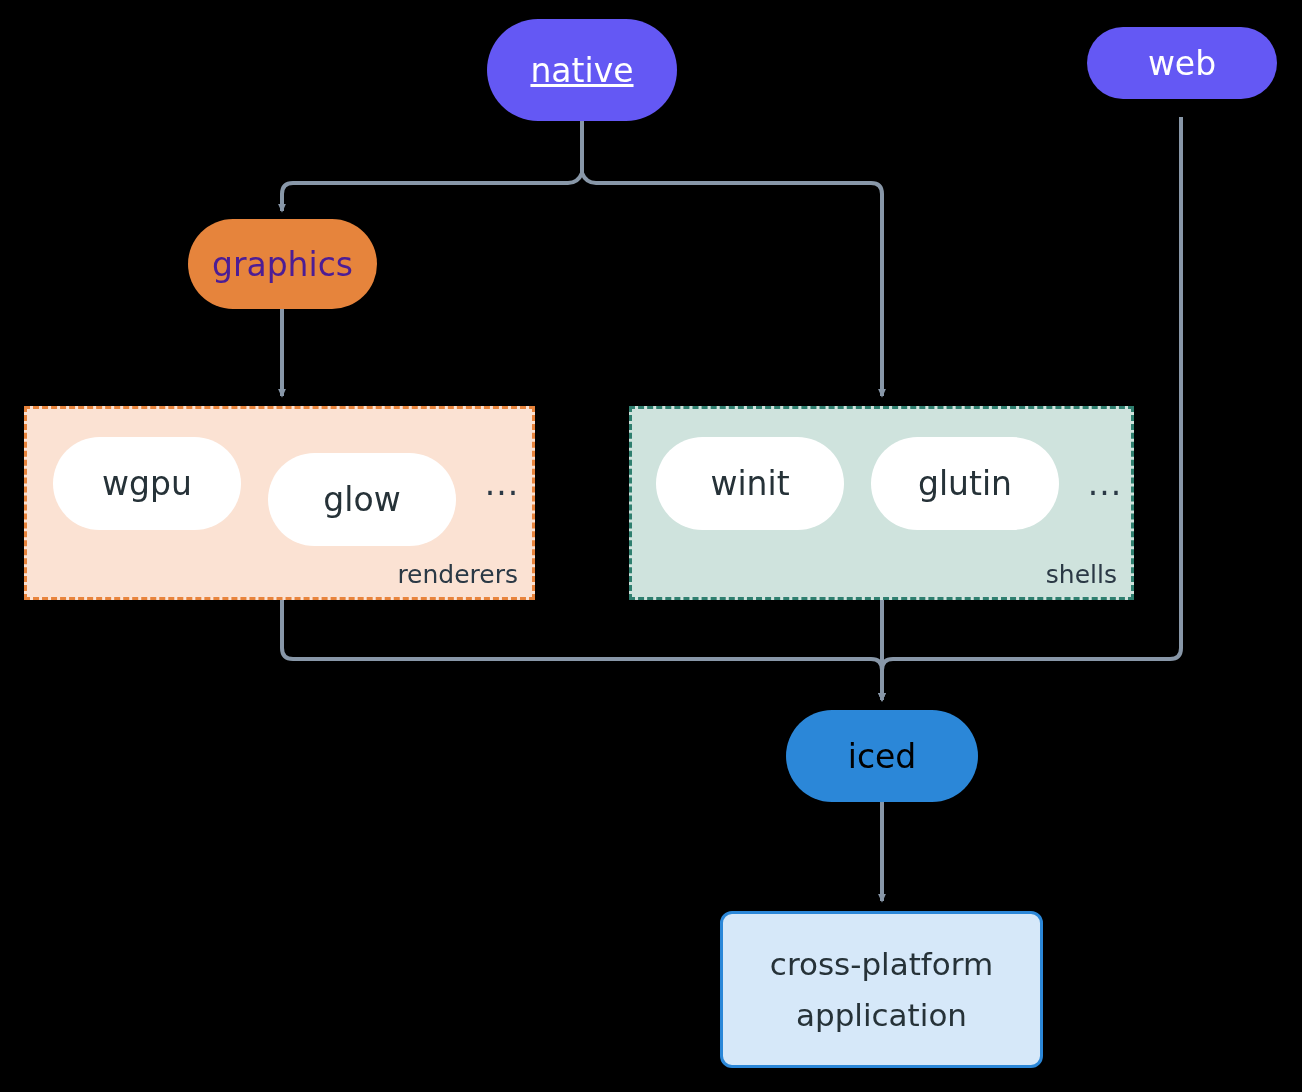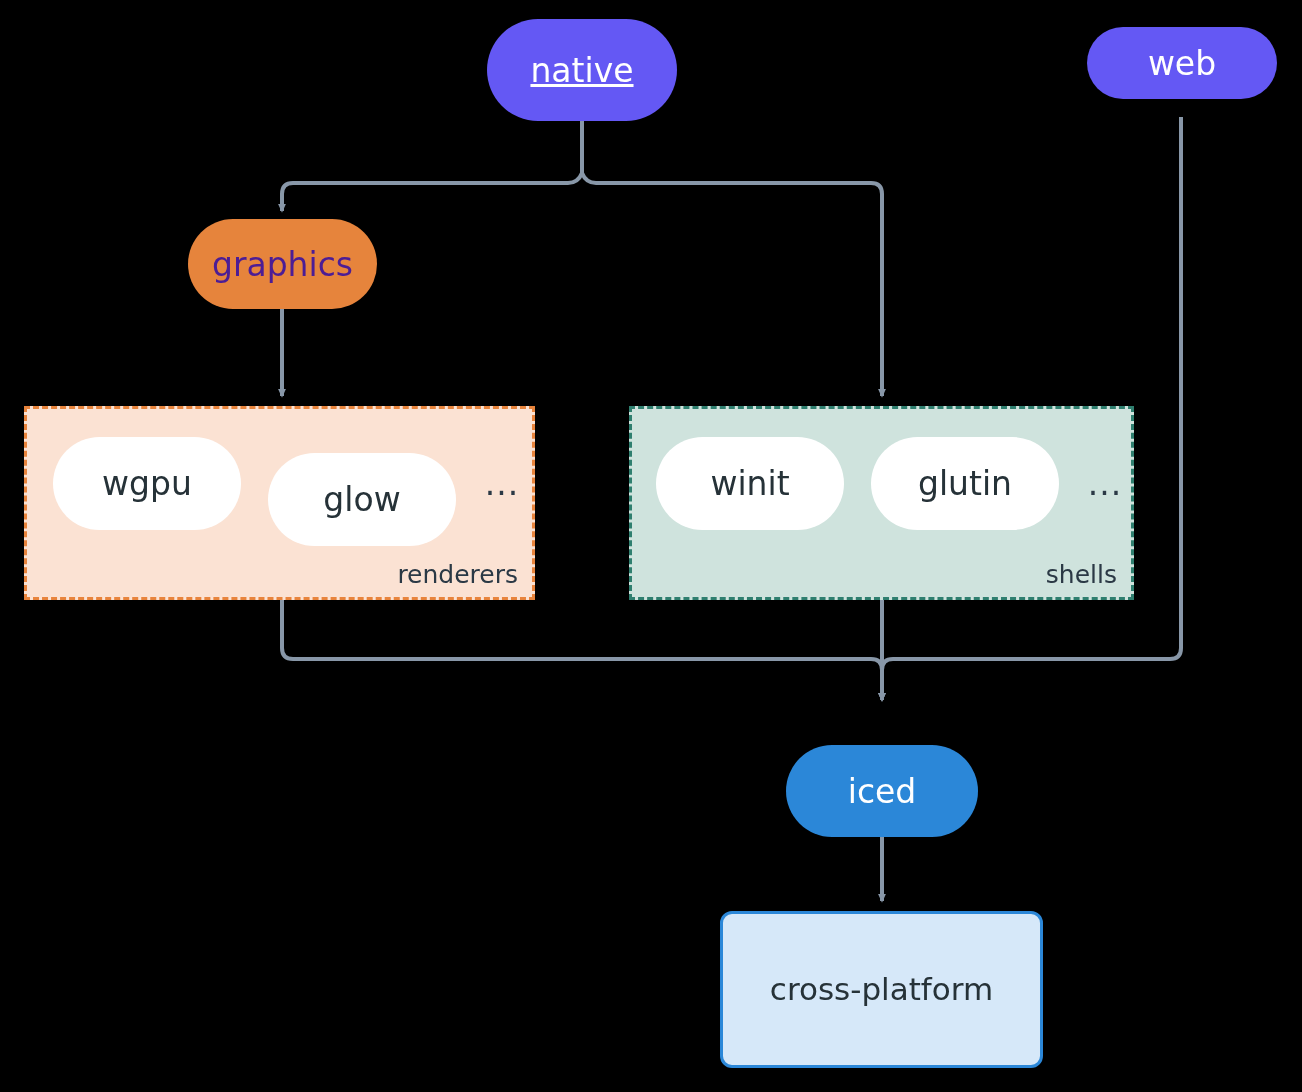--- a/index.html
+++ b/index.html
@@ -50,23 +50,22 @@
   }
 
   .node-graphics {
     background: #e6843c;
     color: #4c1d95;
     font-size: 33px;
   }
 
   .node-iced {
     background: #2b87d8;
-    color: #ffffff;
-    font-size: 33px;
-    margin-top: 35px;
+    color: #000000;
+    font-size: 33px;
   }
 
   .node-app {
     background: #d6e8f9;
     color: #263238;
     border: 3px solid #2b87d8;
     border-radius: 12px;
     font-size: 31px;
     line-height: 1.62;
     white-space: normal;
@@ -196,15 +195,16 @@
 
     <div class="cluster-label">shells</div>
   </div>
 
   <div class="node pill node-iced" style="left:786px; top:710px; width:192px; height:92px;">
     <span>iced</span>
   </div>
 
   <div class="node node-app" style="left:720px; top:911px; width:323px; height:157px;">
     <span class="app-line">cross-platform</span>
+    <span class="app-line">application</span>
   </div>
 
 </div>
 
 </body></html>

